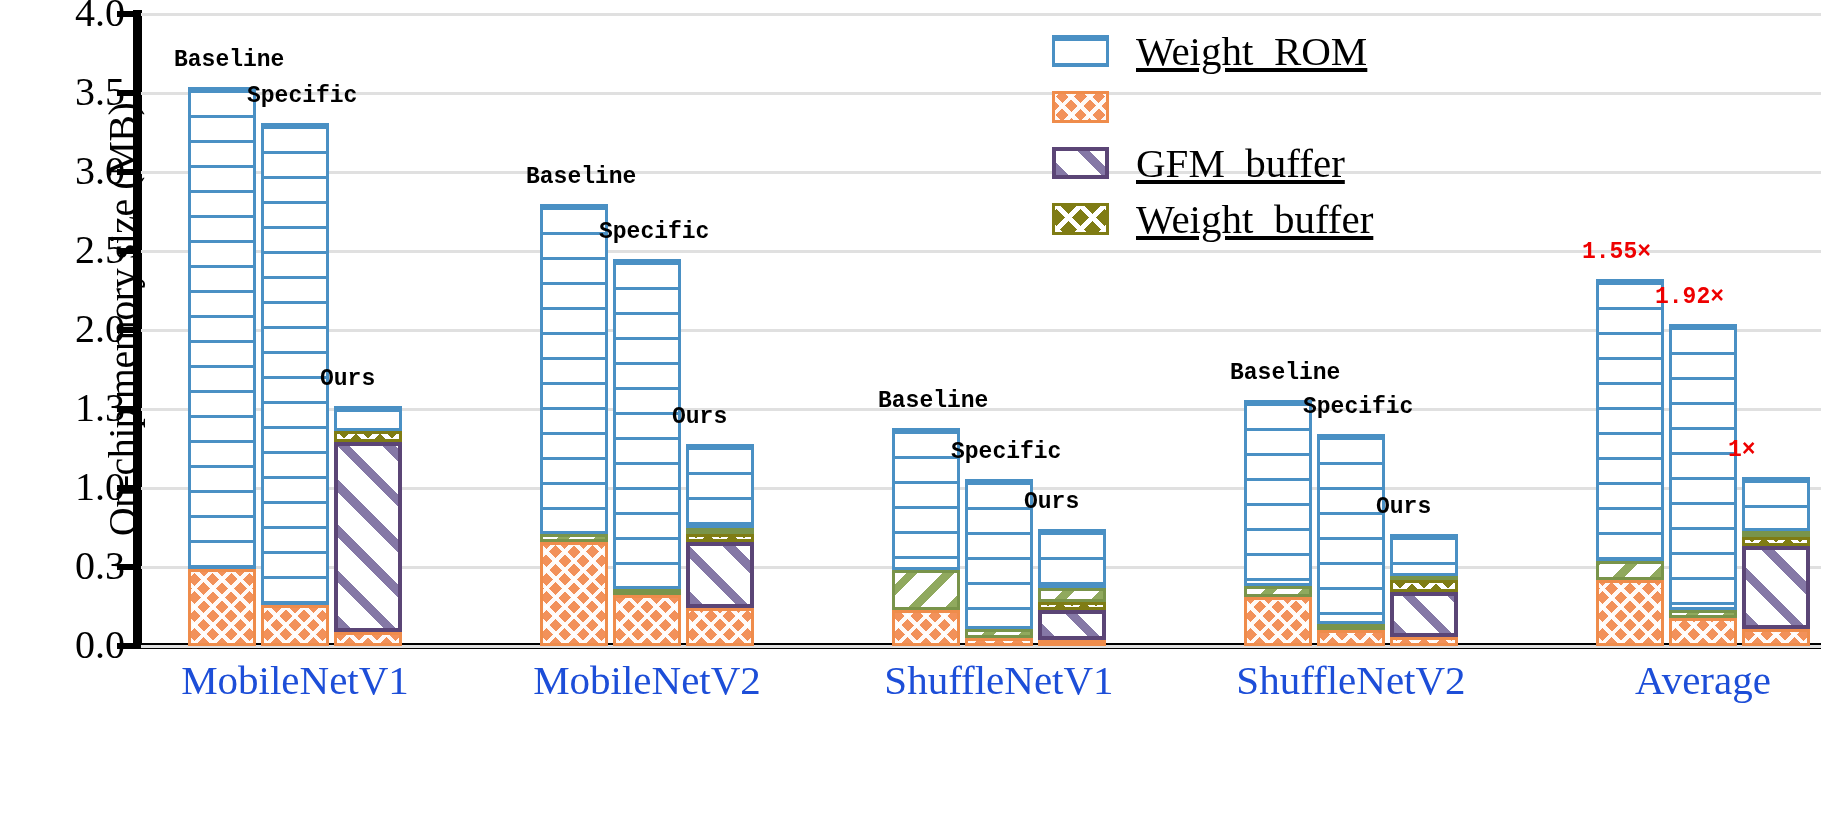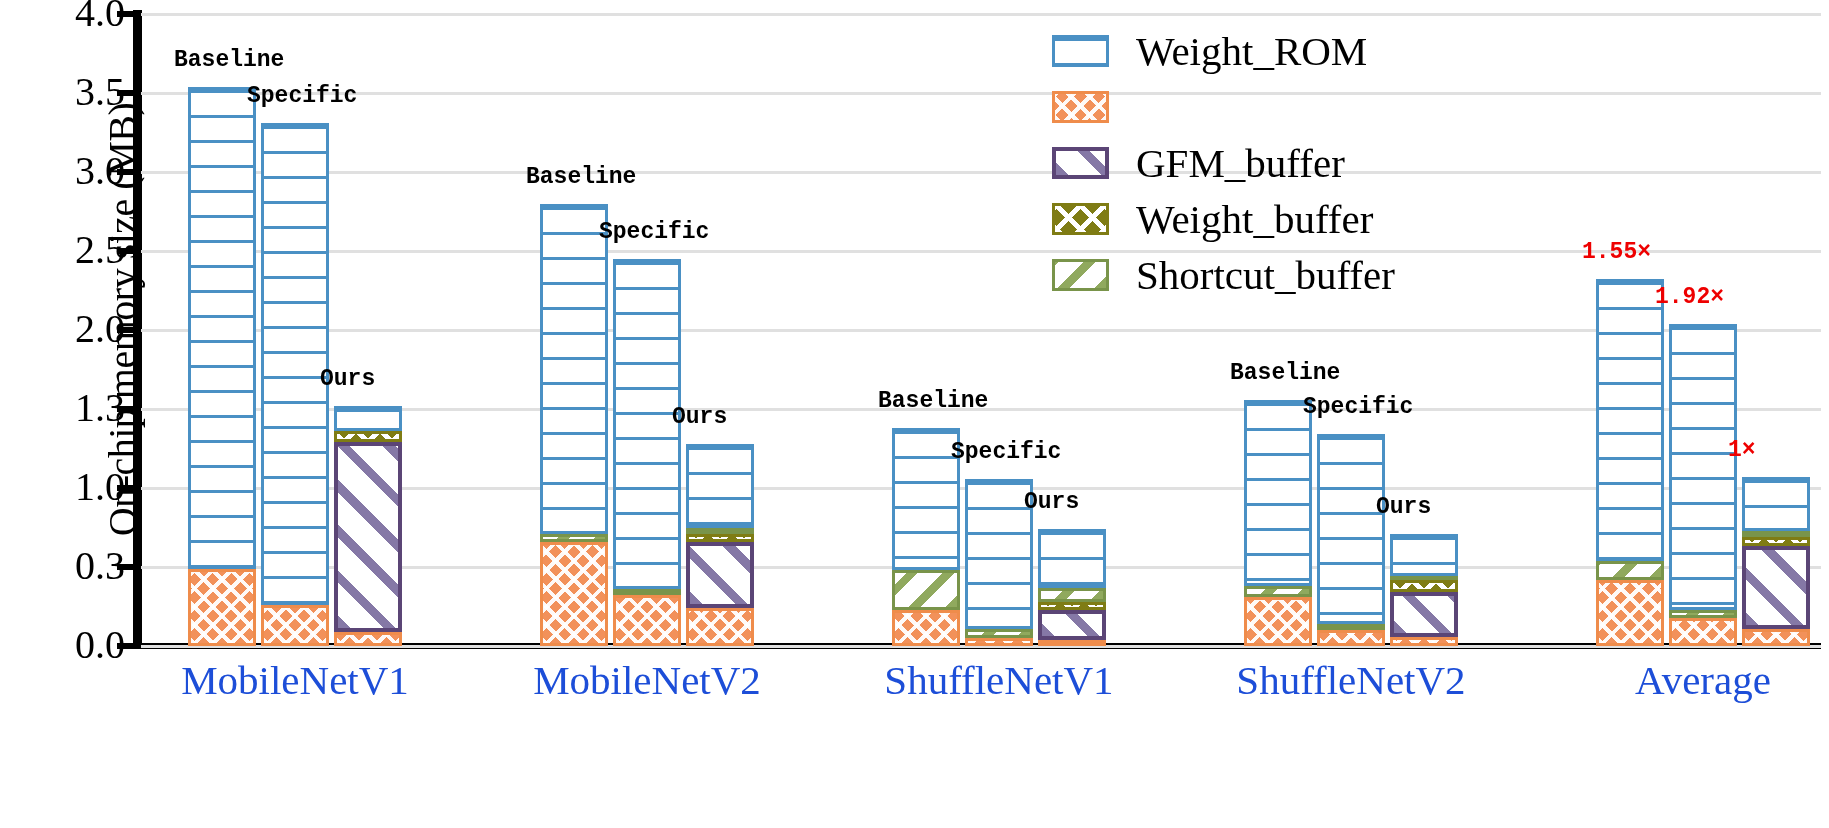--- a/index.html
+++ b/index.html
@@ -159,20 +159,21 @@
   #legend {
     position: absolute;
     left: 1052px;
     top: 23px;
     width: 470px;
   }
   .leg-row {
     display: flex;
     align-items: center;
     height: 56px;
+    text-decoration: underline;
   }
   .leg-key {
     width: 57px;
     height: 32px;
     flex: 0 0 auto;
   }
   .leg-text {
     margin-left: 27px;
     font-size: 41px;
     color: #000;
@@ -341,19 +342,15 @@
         <div class="leg-key seg line" style="position: relative;"></div>
       </div>
       <div class="leg-row">
         <div class="leg-key seg gfm" style="position: relative;"></div>
         <div class="leg-text">GFM_buffer</div>
       </div>
       <div class="leg-row">
         <div class="leg-key seg wbuf" style="position: relative;"></div>
         <div class="leg-text">Weight_buffer</div>
       </div>
-      <div class="leg-row">
-        <div class="leg-key seg sbuf" style="position: relative;"></div>
-        <div class="leg-text">Shortcut_buffer</div>
-      </div>
     </div>
 
 </div>
 
 </body></html>

